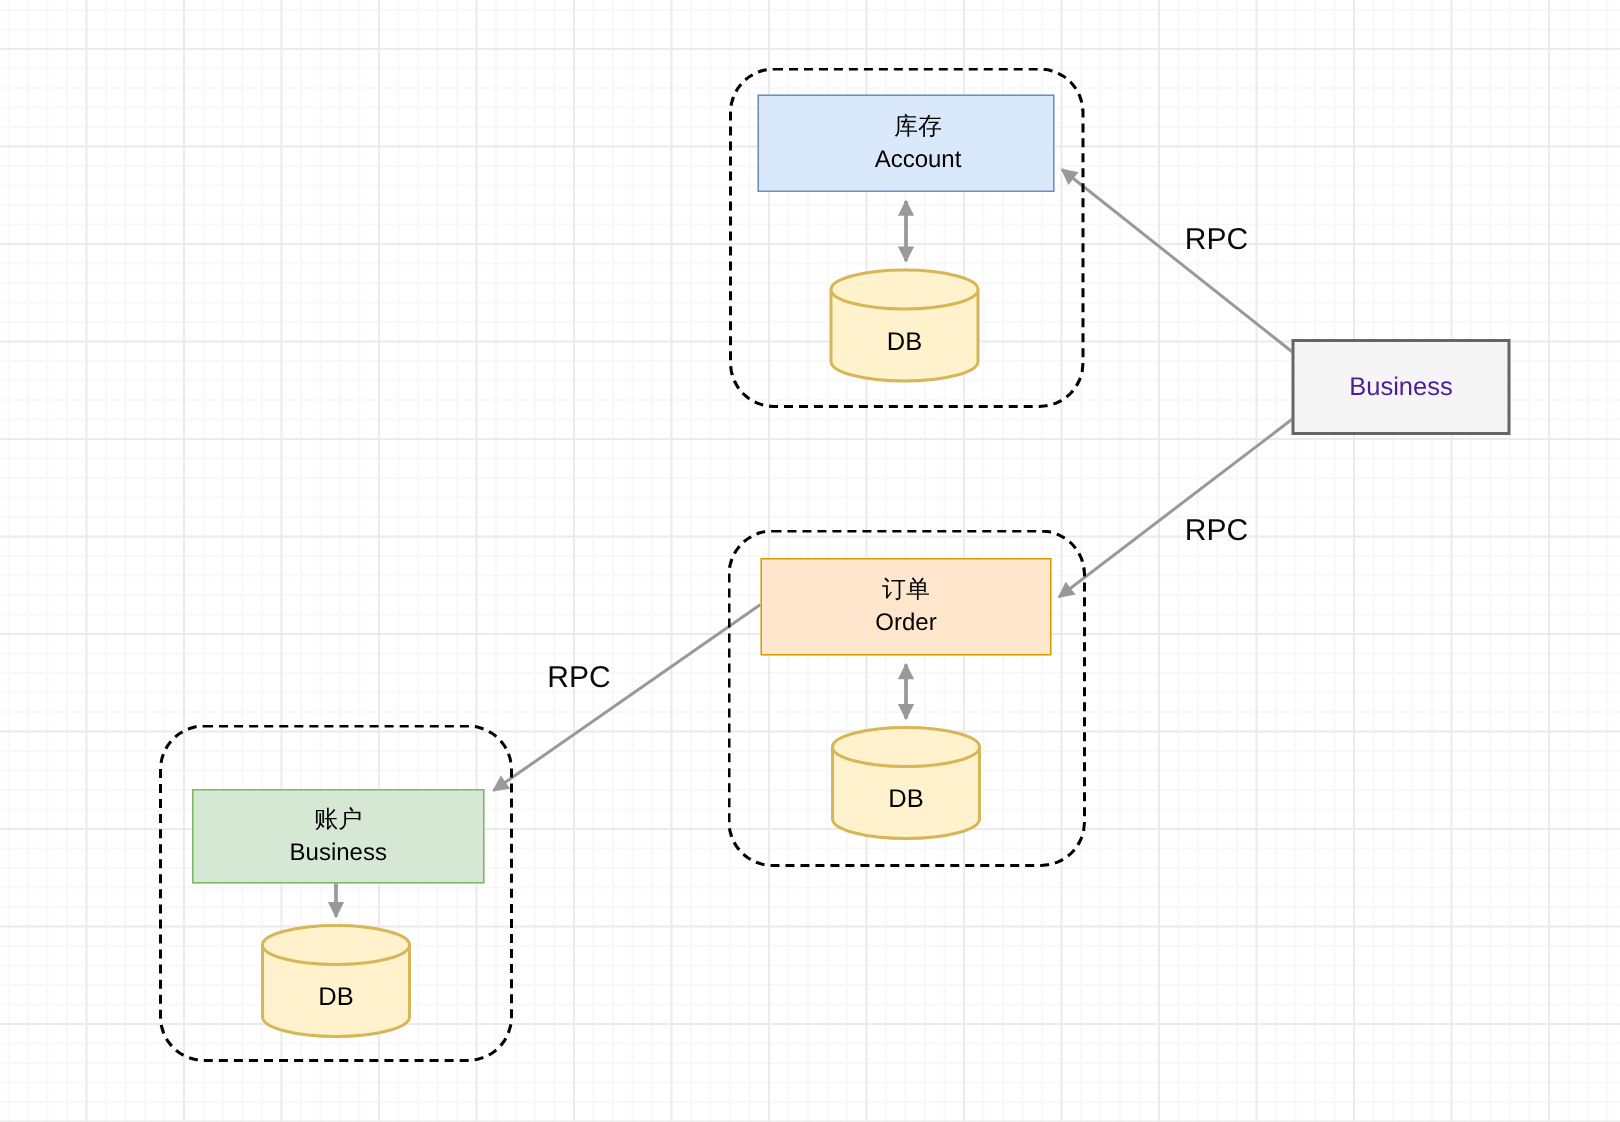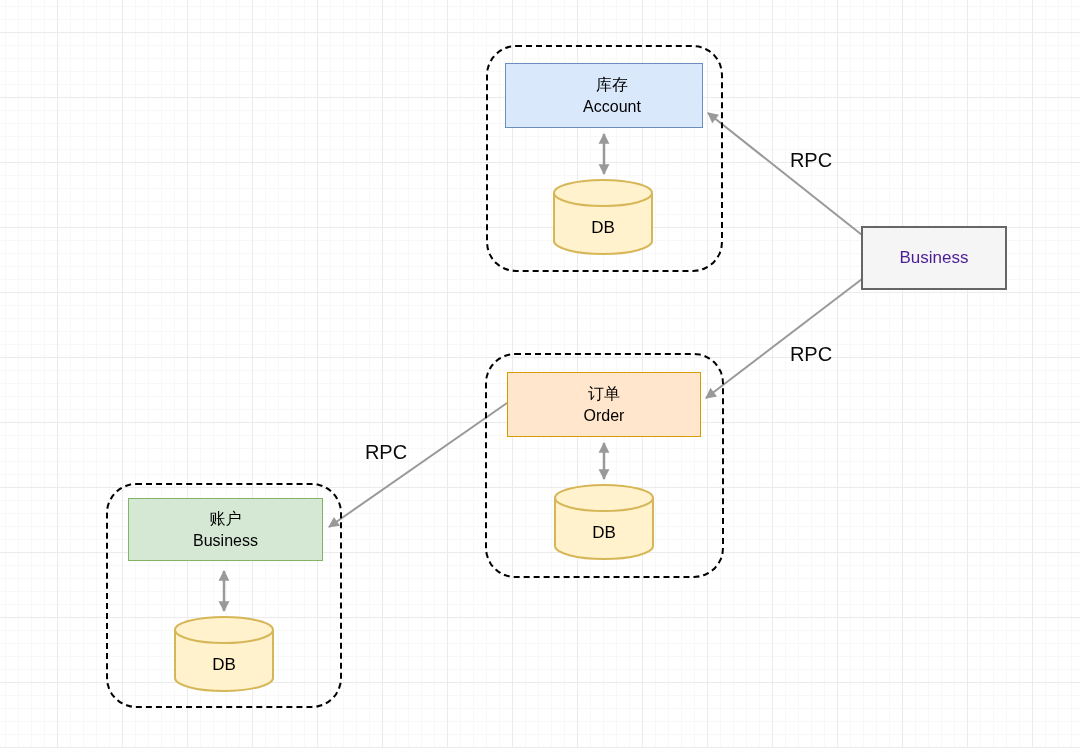--- a/index.html
+++ b/index.html
@@ -118,21 +118,21 @@
   <div class="group" style="left:106px; top:483px; width:232px; height:221px;"></div>
 
   <div class="service-box svc-storage" style="left:505px; top:63px; width:198px; height:65px;">
     <span>库存</span>
     <span>Account</span>
   </div>
   <div class="service-box svc-order" style="left:507px; top:372px; width:194px; height:65px;">
     <span>订单</span>
     <span>Order</span>
   </div>
-  <div class="service-box svc-account" style="left:128px; top:498px; width:195px; height:63px;">
+  <div class="service-box svc-account" style="left:128px; top:526px; width:195px; height:63px;">
     <span>账户</span>
     <span>Business</span>
   </div>
 
   <div class="business-box" style="left:861px; top:226px; width:146px; height:64px;">
     <span>Business</span>
   </div>
 
   <div class="db-label" style="left:553px; top:218px;">DB</div>
   <div class="db-label" style="left:554px; top:523px;">DB</div>

